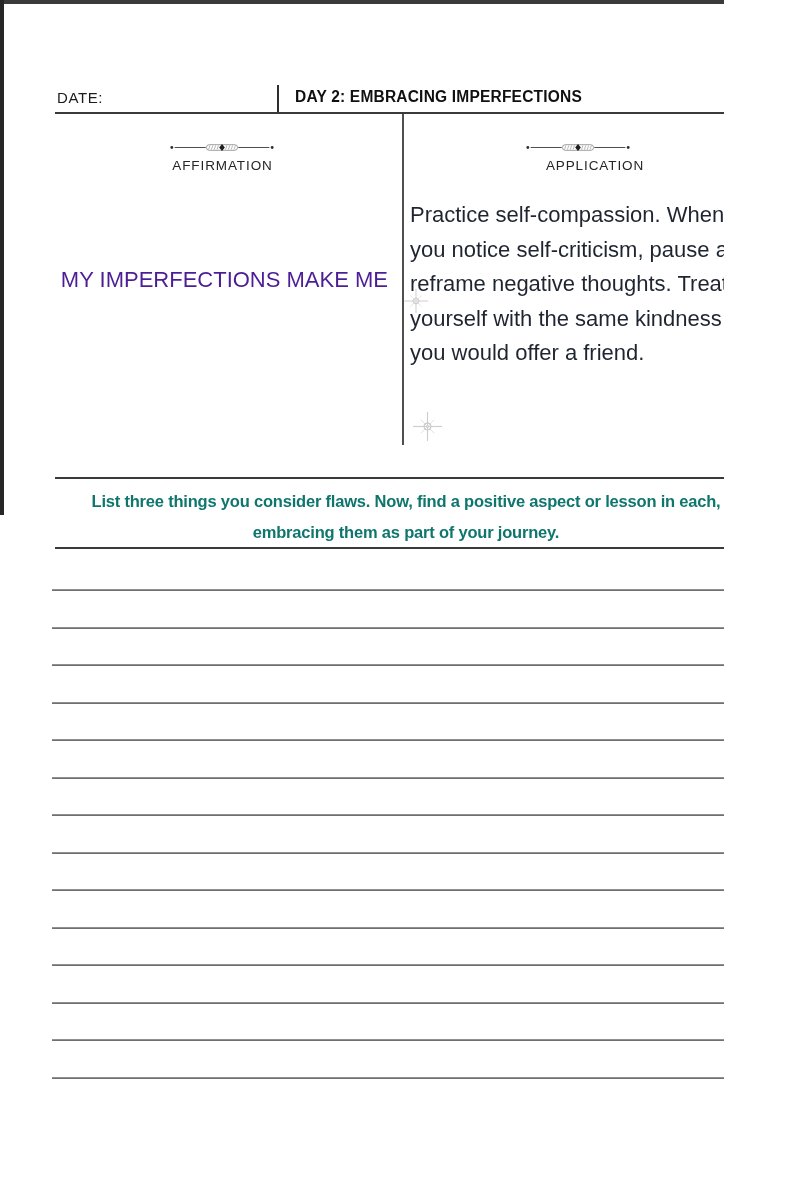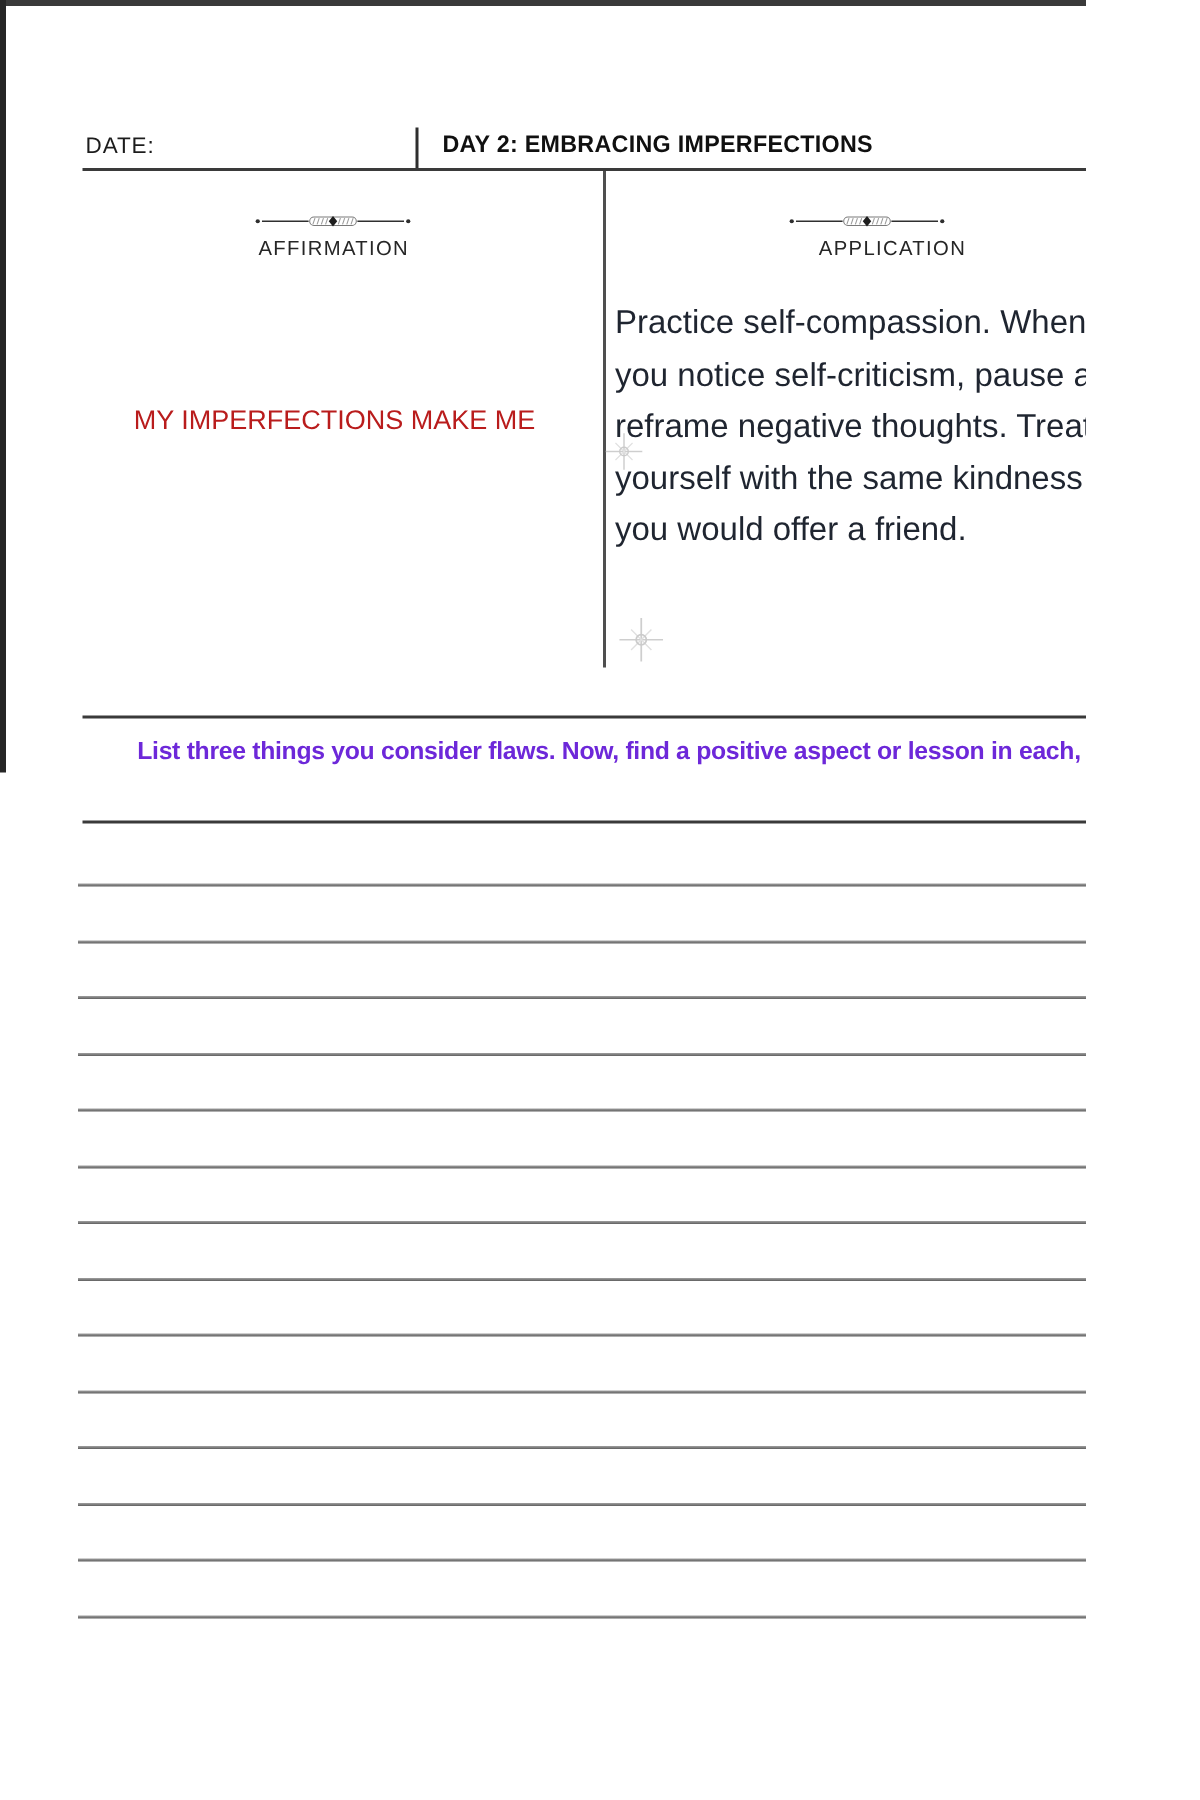--- a/index.html
+++ b/index.html
@@ -18,33 +18,33 @@
   .header-underline{position:absolute;left:55px;top:112px;width:702px;height:2px;background:#3a3a3a;}
 
   
   .column-divider{position:absolute;left:402px;top:114px;width:2px;height:331px;background:#4f4f4f;}
   .ornament{position:absolute;width:106px;height:13px;}
   .ornament.aff{left:169px;top:141px;}
   .ornament.app{left:525px;top:141px;}
   .col-heading{position:absolute;top:158px;font-size:13.5px;letter-spacing:.9px;color:#262626;text-align:center;}
   .col-heading.aff{left:55px;width:335px;text-align:center;}
   .col-heading.app{left:403px;width:352px;margin-left:16px;}
-  .affirmation-text{position:absolute;left:58px;top:262px;width:330px;text-align:center;
-    font-size:18px;line-height:36px;color:#b91c1c;}
+  .affirmation-text{position:absolute;left:58px;top:262px;width:330px;text-align:right;
+    font-size:22px;line-height:36px;color:#4c1d95;}
   .application-text{position:absolute;left:410px;top:198px;width:346px;
     font-size:22px;line-height:34.5px;color:#1f2530;z-index:2;}
   .sparkle{position:absolute;opacity:.9;z-index:1;}
   .sparkle1{left:403px;top:288px;width:26px;height:26px;}
   .sparkle2{left:412px;top:411px;width:31px;height:31px;}
 
   
   .prompt-topline{position:absolute;left:55px;top:477px;width:702px;height:2px;background:#3a3a3a;}
   .prompt-botline{position:absolute;left:55px;top:547px;width:702px;height:2px;background:#3a3a3a;}
   .prompt-text{position:absolute;left:50px;top:486px;width:712px;text-align:center;
-    font-weight:bold;font-size:16.5px;line-height:31px;letter-spacing:-.2px;color:#6d28d9;}
+    font-weight:bold;font-size:16.5px;line-height:31px;letter-spacing:-.2px;color:#0f766e;}
 
   
   .writing-lines{position:absolute;left:52px;top:589px;width:701px;}
   .wline{height:2px;background:linear-gradient(#a0a0a0,#5f5f5f);margin-bottom:35.5px;}
 </style>
 </head>
 <body>
 
 <div class="page">
 
@@ -122,20 +122,21 @@
         <line x1="23" y1="9" x2="9" y2="23"></line>
     </g>
     <circle cx="16" cy="16" r="3.5" fill="none" stroke="#c6c6c6" stroke-width="1.2"></circle>
   </svg>
 
   <div class="application-text">Practice self-compassion. When you notice self-criticism, pause and reframe negative thoughts. Treat yourself with the same kindness you would offer a friend.</div>
 
   <div class="prompt-topline"></div>
   <div class="prompt-text">
     <div>List three things you consider flaws. Now, find a positive aspect or lesson in each,</div>
+    <div>embracing them as part of your journey.</div>
   </div>
   <div class="prompt-botline"></div>
 
   <div class="writing-lines">
       <div class="wline"></div>
       <div class="wline"></div>
       <div class="wline"></div>
       <div class="wline"></div>
       <div class="wline"></div>
       <div class="wline"></div>

